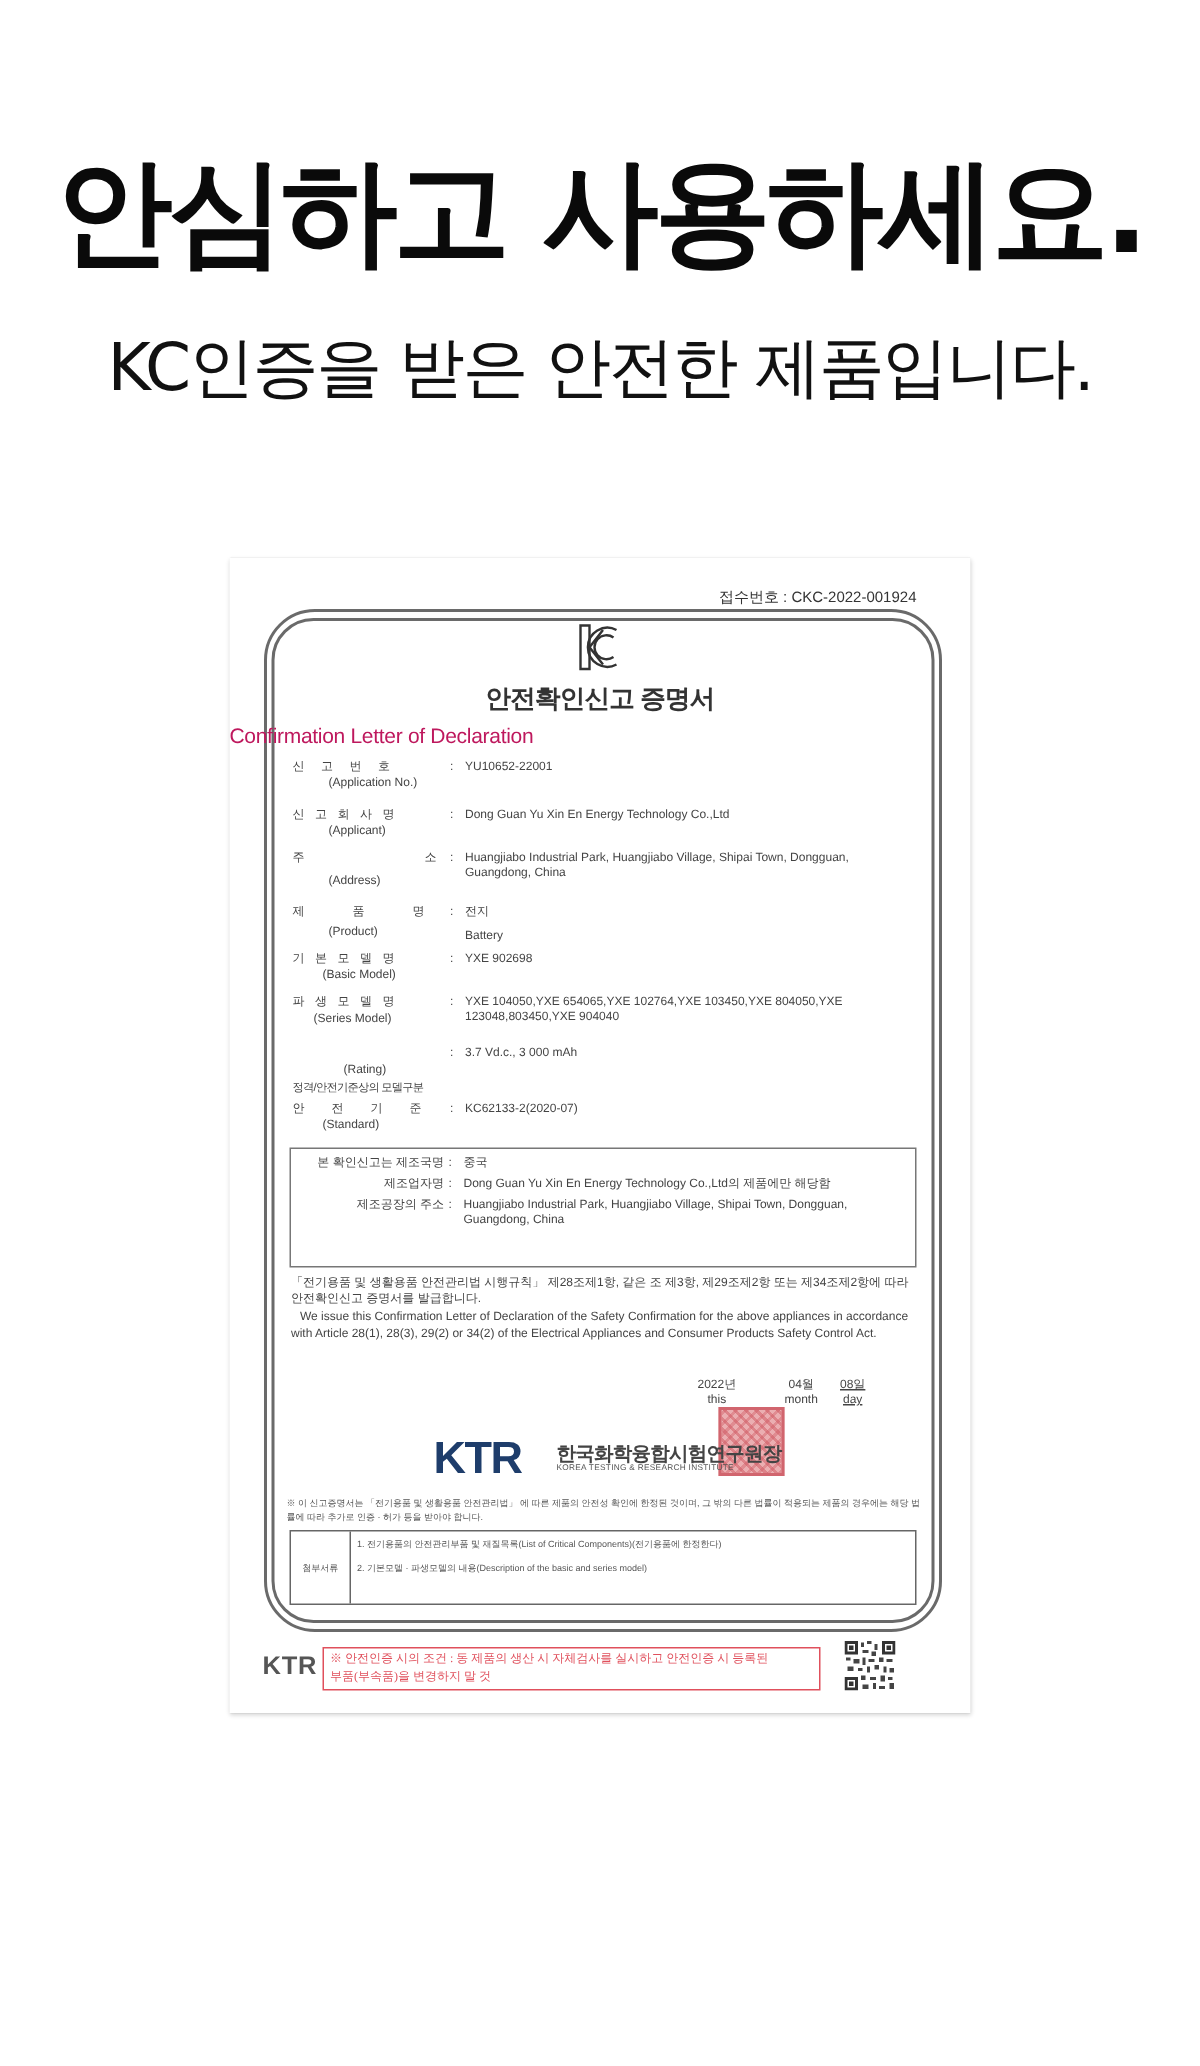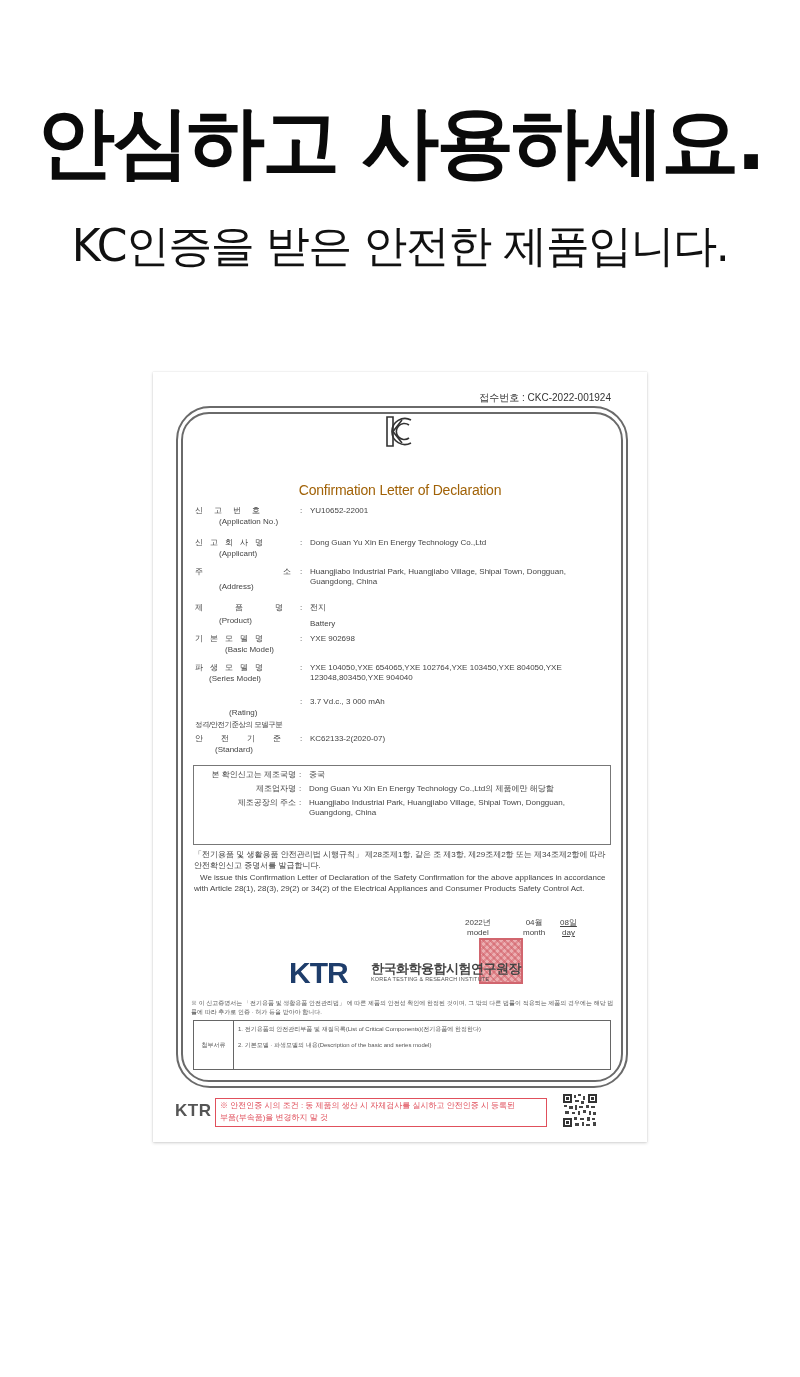--- a/index.html
+++ b/index.html
@@ -33,22 +33,22 @@
     border: 2px solid #6a6a6a; border-radius: 28px;
   }
   .kc-mark {
     position: absolute; left: 231px; top: 43px; width: 30px; height: 33px;
   }
   .title-ko {
     position: absolute; left: 0; width: 494px; top: 82px; text-align: center;
     font-size: 17px; font-weight: bold; color: #333; letter-spacing: -0.5px;
   }
   .title-en {
-    position: absolute; left: 0; width: 494px; top: 110px; text-align: center;
-    font-size: 14px; color: #a16207; letter-spacing: -0.2px;
+    position: absolute; left: 0; width: 494px; top: 110px; text-align: left;
+    font-size: 14px; color: #be185d; letter-spacing: -0.2px;
   }
 
   .field { position: absolute; left: 42px; width: 420px; font-size: 8px; color: #444; line-height: 10px; }
   .field .label-ko { position: absolute; left: 0; top: 0; width: 103px; letter-spacing: 11px; white-space: nowrap; }
   .field .label-ko.tight { letter-spacing: -0.5px; margin-top: 23px; }
   .field .label-en { position: absolute; left: 24px; top: 11px; white-space: nowrap; }
   .field .colon { position: absolute; left: 105px; top: 0; }
   .field .value { position: absolute; left: 115px; top: 0; width: 300px; }
 
   .mfr-box {
@@ -91,21 +91,21 @@
     position: absolute; left: 0; top: 0; width: 40px; height: 100%;
     border-right: 1.5px solid #666; display: flex; align-items: center; justify-content: center;
   }
   .attach-table .item { position: absolute; left: 44px; white-space: nowrap; }
 
   .footer-ktr {
     position: absolute; left: 22px; top: 729px; font-size: 17px; font-weight: bold; color: #555; letter-spacing: 0.5px;
   }
   .red-box {
     position: absolute; left: 62px; top: 726px; width: 332px; height: 29px;
-    border: 1.5px solid #e0505c; color: #e0505c; font-size: 8px; line-height: 12px; padding: 1px 4px;
+    border: 1.5px solid #e0505c; color: #e0505c; font-size: 8px; line-height: 12px; padding: 1px 4px; font-family: Liberation Serif, serif;
   }
   .qr {
     position: absolute; left: 410px; top: 722px; width: 34px; height: 33px; background: #fff;
   }
 </style>
 </head>
 <body>
 
 <div class="headline">안심하고 사용하세요.</div>
 <div class="subhead">KC인증을 받은 안전한 제품입니다.</div>
@@ -115,20 +115,21 @@
   <div class="frame-outer"></div>
   <div class="frame-inner"></div>
 
   <svg class="kc-mark" viewBox="0 0 30 33">
     <path d="M3 2 H9 V31 H3 Z" fill="none" stroke="#333" stroke-width="1.6"></path>
     <path d="M27 5 A13 13 0 1 0 27 28" fill="none" stroke="#333" stroke-width="1.6"></path>
     <path d="M25 10 A8 8 0 1 0 25 23" fill="none" stroke="#333" stroke-width="1.6"></path>
     <path d="M9 16.5 L18 5 M9 16.5 L18 28" fill="none" stroke="#333" stroke-width="1.6"></path>
   </svg>
 
+  <div class="title-ko">안전확인신고 증명서</div>
   <div class="title-en">Confirmation Letter of Declaration</div>
 
   <div class="field" style="top:134px;">
     <span class="label-ko">신고번호</span>
     <span class="label-en">(Application No.)</span>
     <span class="colon">:</span>
     <span class="value">YU10652-22001</span>
   </div>
   <div class="field" style="top:166px;">
     <span class="label-ko" style="letter-spacing:7px;">신고회사명</span>
@@ -144,21 +145,21 @@
   </div>
   <div class="field" style="top:231px;">
     <span class="label-ko" style="letter-spacing:32px;">제품명</span>
     <span class="label-en" style="top:13px;">(Product)</span>
     <span class="colon">:</span>
     <span class="value">전지</span>
     <span class="value" style="top:16px;">Battery</span>
   </div>
   <div class="field" style="top:262px;">
     <span class="label-ko" style="letter-spacing:7px;">기본모델명</span>
-    <span class="label-en" style="left:30px;">(Basic Model)</span>
+    <span class="label-en" style="left:20px;">(Basic Model)</span>
     <span class="colon">:</span>
     <span class="value">YXE 902698</span>
   </div>
   <div class="field" style="top:291px;">
     <span class="label-ko" style="letter-spacing:7px;">파생모델명</span>
     <span class="label-en" style="left:14px;">(Series Model)</span>
     <span class="colon">:</span>
     <span class="value">YXE 104050,YXE 654065,YXE 102764,YXE 103450,YXE 804050,YXE 123048,803450,YXE 904040</span>
   </div>
   <div class="field" style="top:325px;">
@@ -190,21 +191,21 @@
       <span class="c">:</span>
       <span class="v">Huangjiabo Industrial Park, Huangjiabo Village, Shipai Town, Dongguan, Guangdong, China</span>
     </div>
   </div>
 
   <div class="decl" style="top:477px;">「전기용품 및 생활용품 안전관리법 시행규칙」 제28조제1항, 같은 조 제3항, 제29조제2항 또는 제34조제2항에 따라 안전확인신고 증명서를 발급합니다.</div>
   <div class="decl" style="top:500px; text-indent:6px;">We issue this Confirmation Letter of Declaration of the Safety Confirmation for the above appliances in accordance with Article 28(1), 28(3), 29(2) or 34(2) of the Electrical Appliances and Consumer Products Safety Control Act.</div>
 
   <div class="date" style="left:312px; top:546px;">
     <div>2022년</div>
-    <div>model</div>
+    <div>this</div>
   </div>
   <div class="date" style="left:370px; top:546px;">
     <div>04월</div>
     <div>month</div>
   </div>
   <div class="date" style="left:407px; top:546px;text-decoration:underline;">
     <div>08일</div>
     <div>day</div>
   </div>
 

